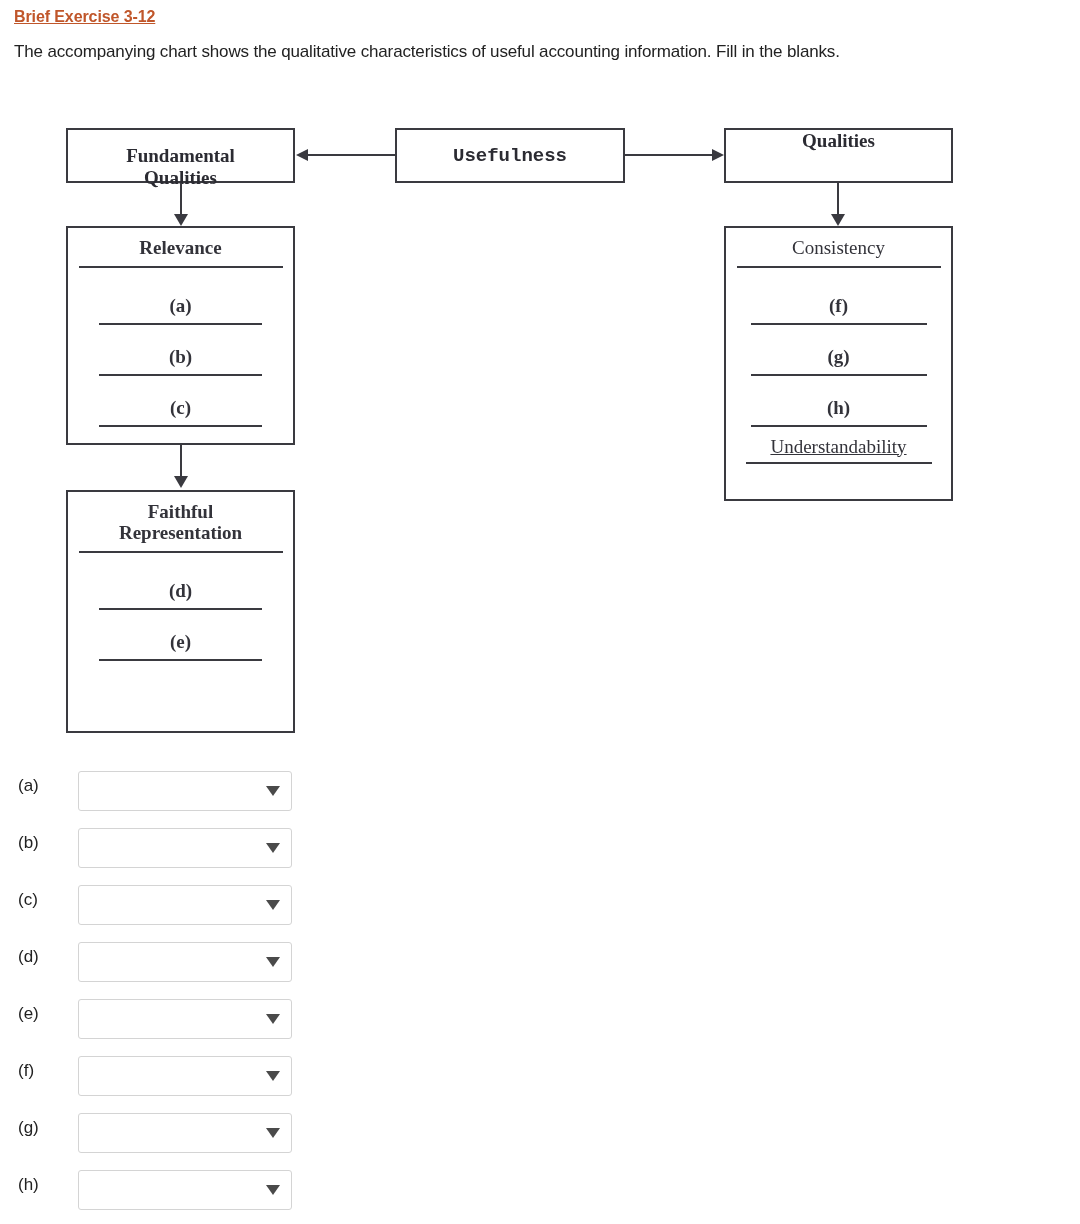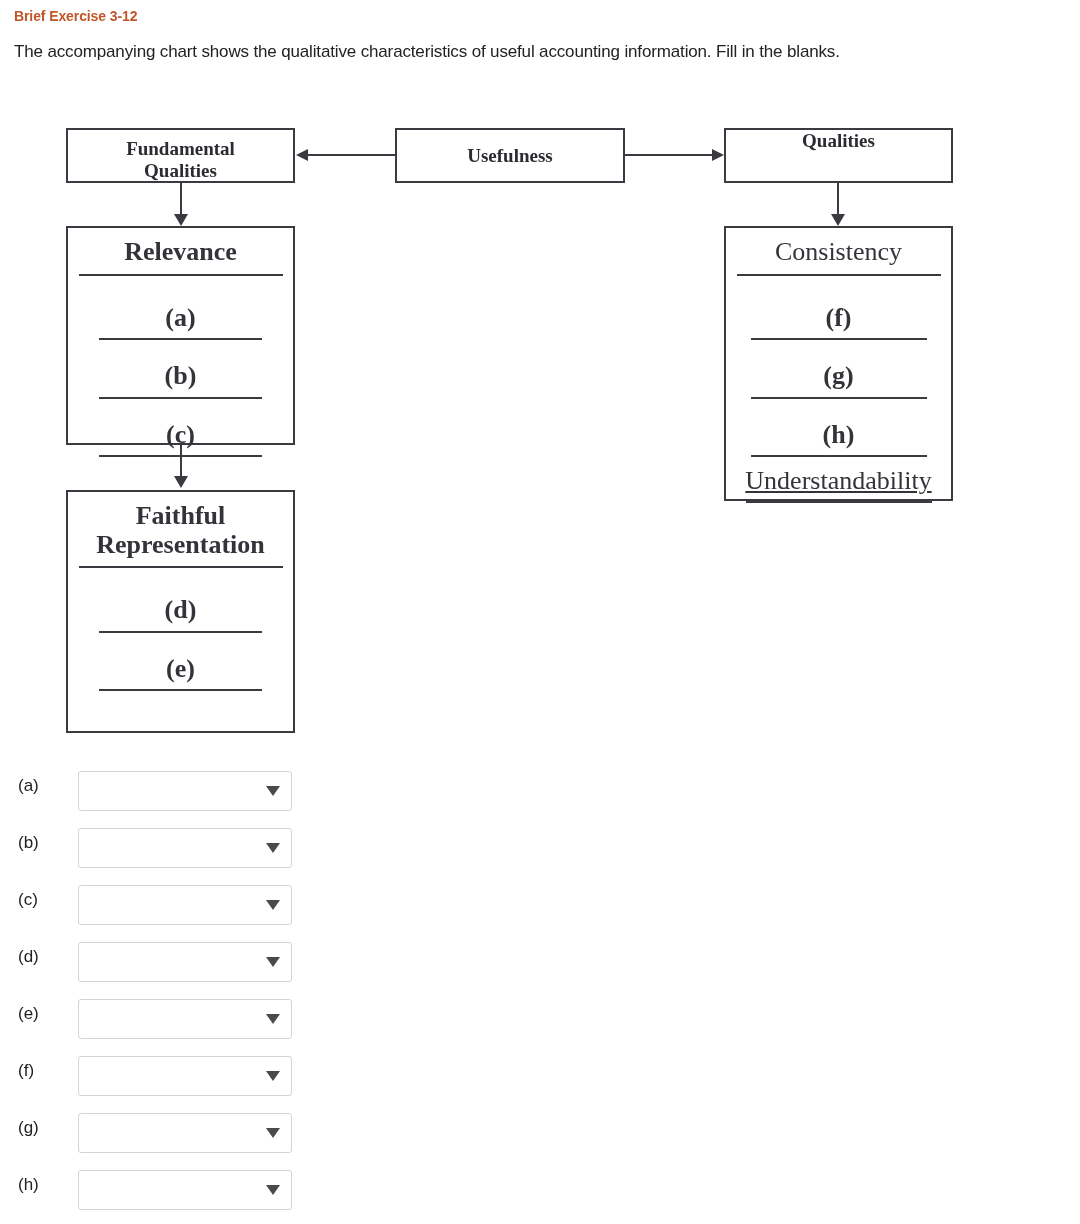--- a/index.html
+++ b/index.html
@@ -15,25 +15,26 @@
     overflow: hidden;
     font-family: "Liberation Sans", sans-serif;
     -webkit-font-smoothing: antialiased;
   }
 
   
   #exercise-title {
     position: absolute;
     left: 14px;
     top: 8px;
-    font-size: 14px;
+    font-size: 16px;
     font-weight: bold;
     color: #c0562a;
     letter-spacing: -0.1px;
     white-space: nowrap;
+    text-decoration: underline;
   }
   #exercise-instructions {
     position: absolute;
     left: 14px;
     top: 42px;
     font-size: 17px;
     color: #222222;
     white-space: nowrap;
     letter-spacing: -0.15px;
     text-align: center;
@@ -63,21 +64,21 @@
   }
   
   .slot {
     position: relative;
     text-align: center;
     font-family: "Liberation Serif", serif;
     color: #33333a;
   }
   .slot .slot-text {
     display: block;
-    font-size: 26px;
+    font-size: 19px;
     line-height: 1.1;
   }
   .slot .slot-text.bold { font-weight: bold; }
   .slot .rule {
     display: block;
     height: 0;
     border-bottom: 2px solid #3a3a40;
     margin: 0 auto;
   }
 
@@ -161,26 +162,26 @@
 </style>
 </head>
 <body>
 
 <div id="exercise-title">Brief Exercise 3-12</div>
 
 <div id="exercise-instructions">The accompanying chart shows the qualitative characteristics of useful accounting information. Fill in the blanks.</div>
 
 <div id="diagram">
 
-  <div class="node" style="left:395px; top:128px; width:230px; height:55px;">
+  <div class="node" style="left:395px; top:128px; width:230px; height:55px;font-family:Liberation Mono, monospace;">
     <div class="node-title" style="padding-top:15px;">Usefulness</div>
   </div>
 
   <div class="node" style="left:66px; top:128px; width:229px; height:55px;">
-    <div class="node-title" style="padding-top:8px;">Fundamental</div>
+    <div class="node-title" style="padding-top:15px;">Fundamental</div>
     <div class="node-title">Qualities</div>
   </div>
 
   <div class="node" style="left:724px; top:128px; width:229px; height:55px;">
     <div class="node-title">Qualities</div>
   </div>
 
   <div class="conn-line" style="left:308px; top:154px; width:88px; height:2px;"></div>
   <div class="arrow-head arrow-left" style="left:296px; top:149px;"></div>
 

